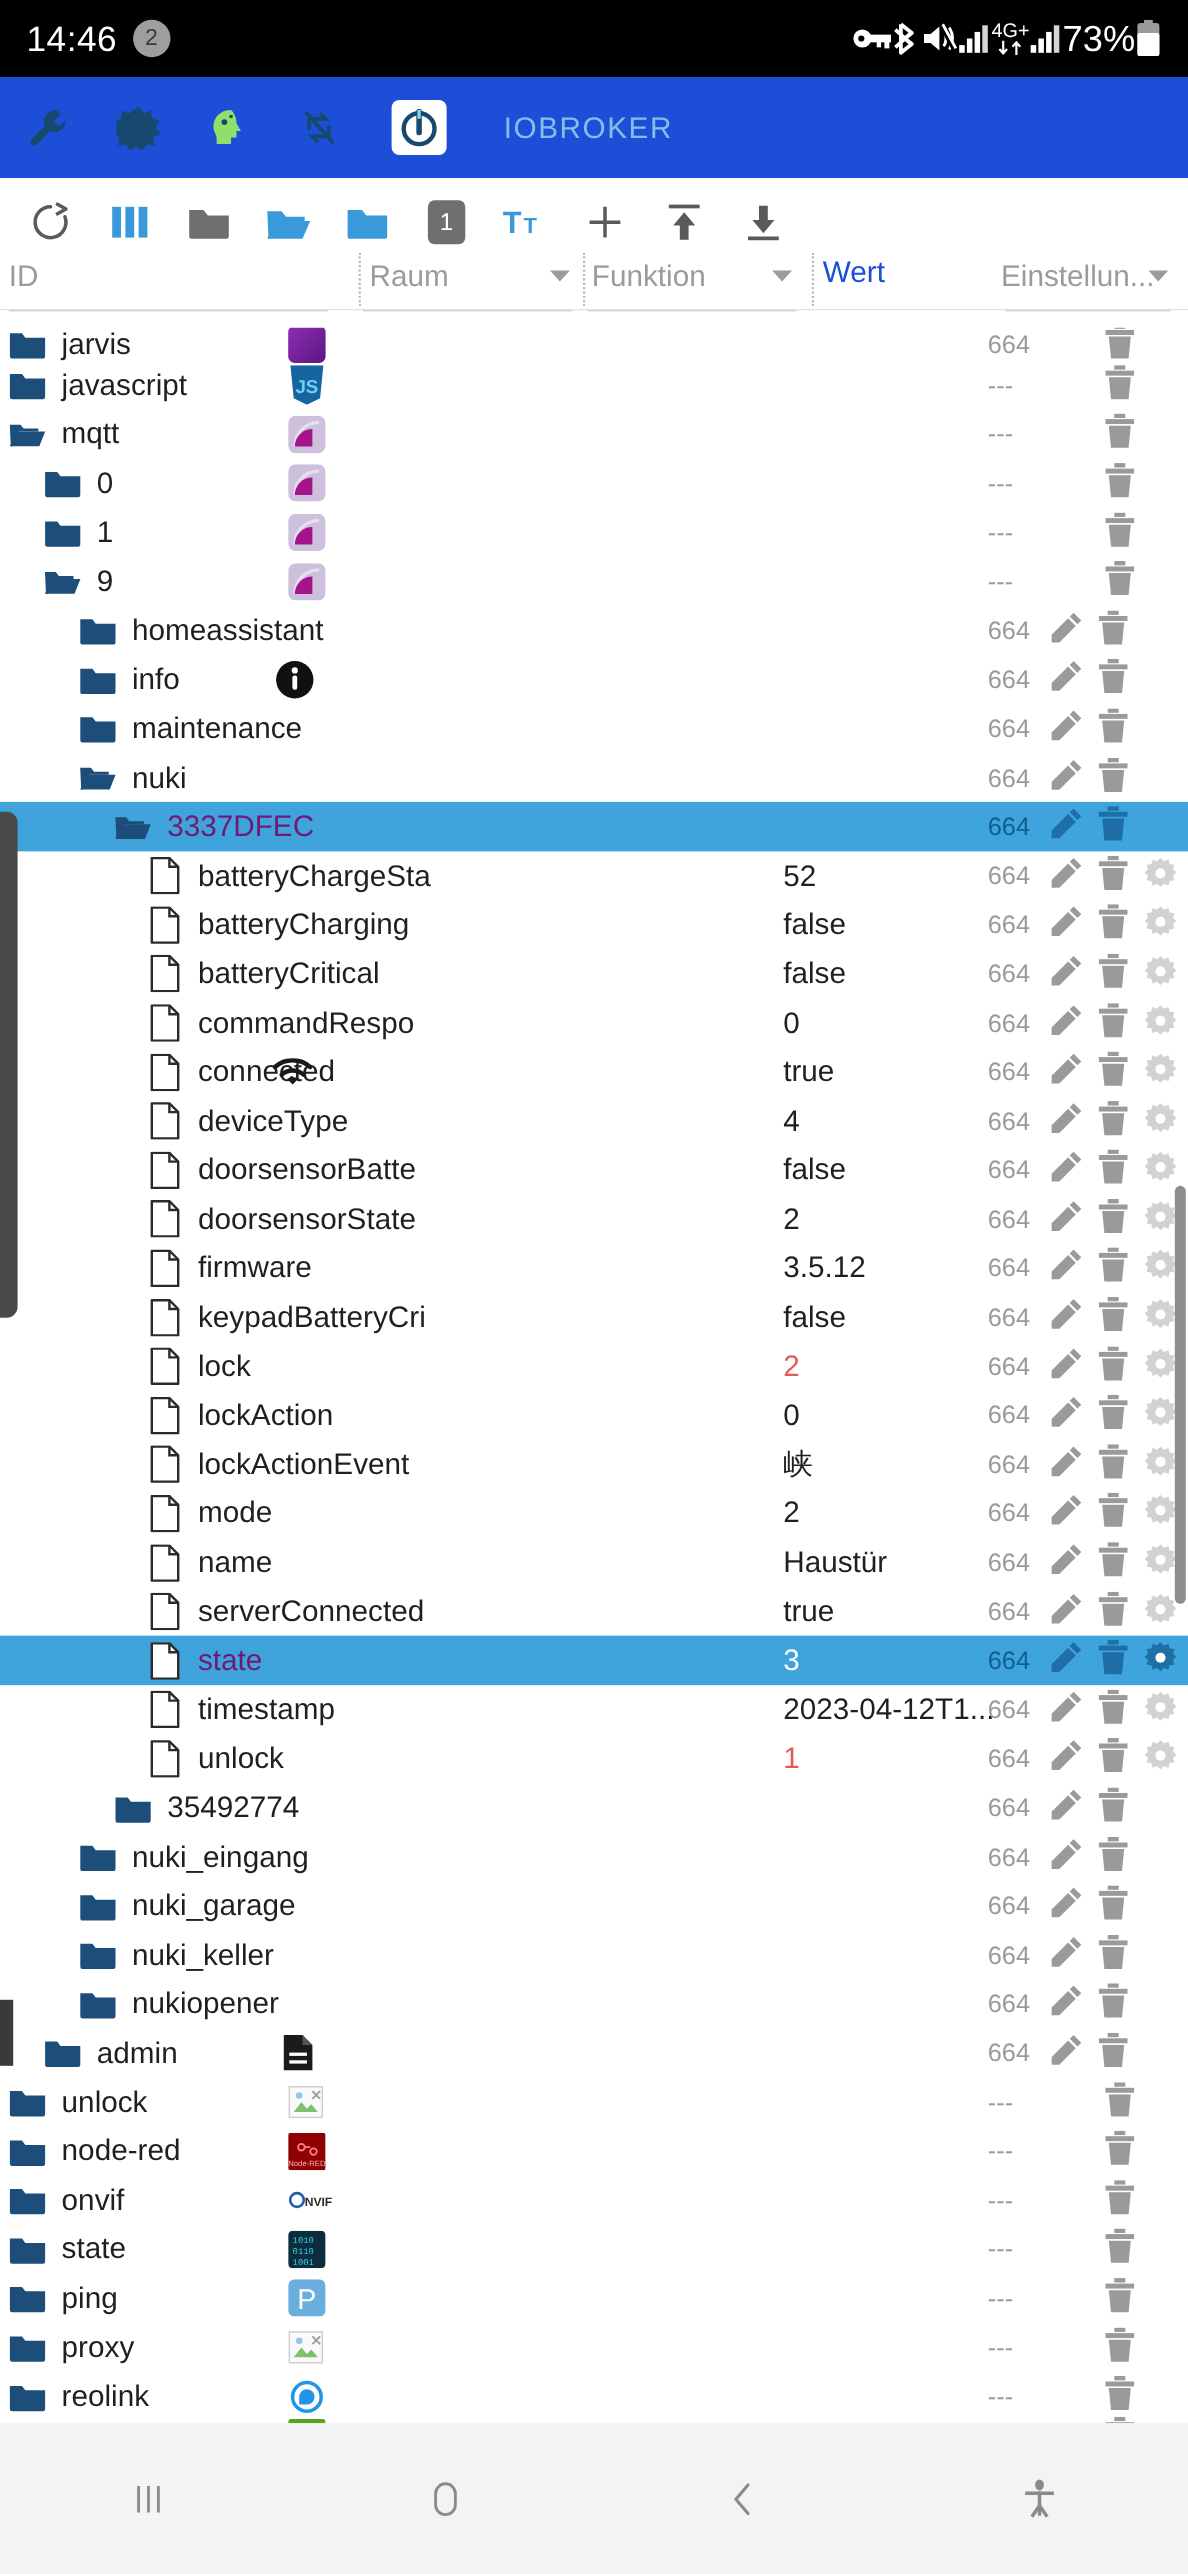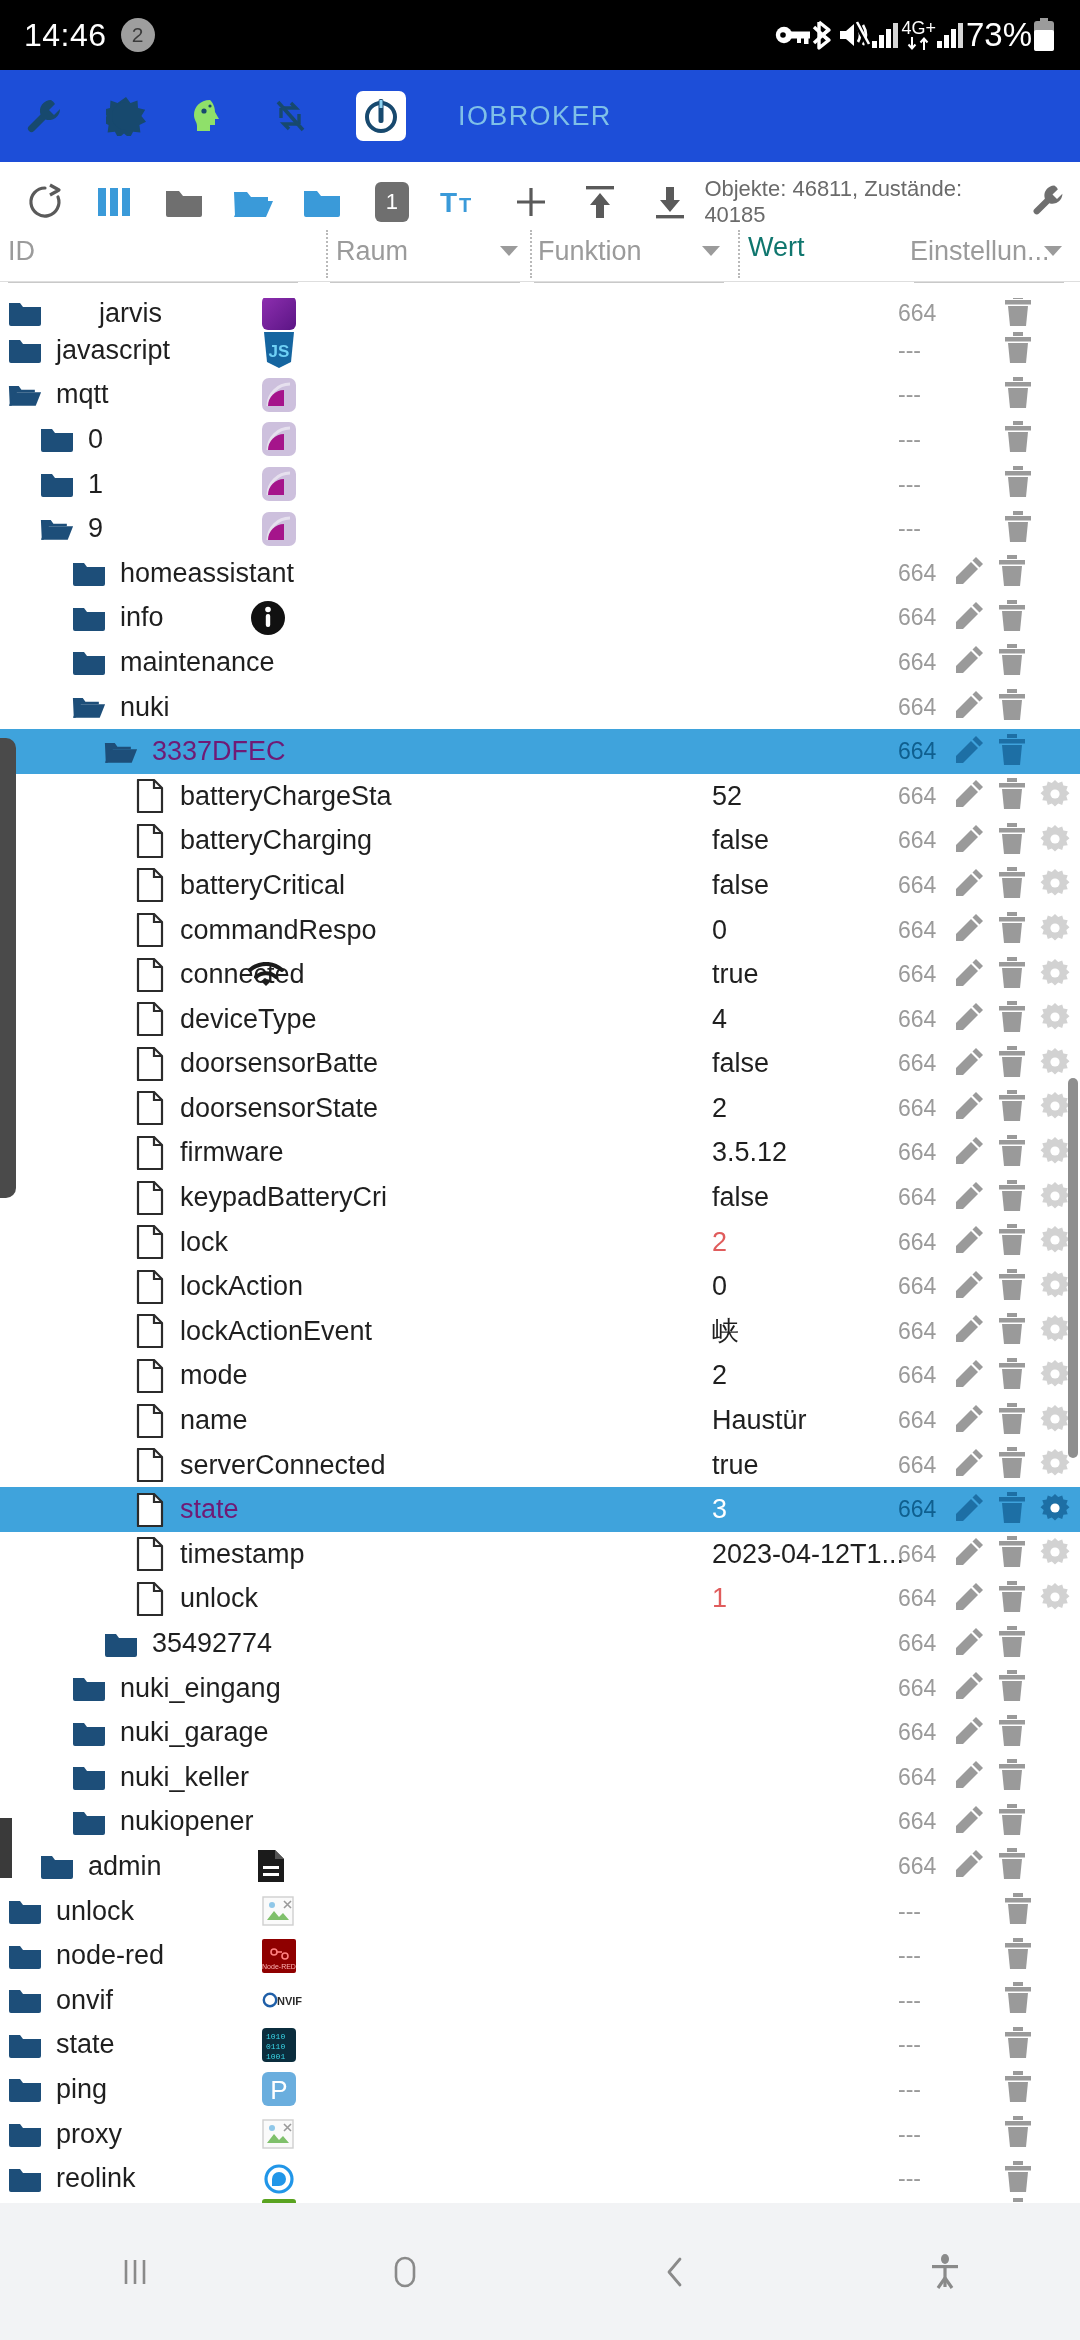--- a/index.html
+++ b/index.html
@@ -56,21 +56,21 @@
   .colhead {
     position:absolute; top:226px; left:0; width:1080px; height:56px;
     background:#fff; border-bottom:1px solid #dedede;
   }
   .ch { position:absolute; top:10px; font-size:27px; color:#9b9b9b; }
   .ch-id { left:8px; }
   .ch-box { position:absolute; top:4px; height:48px; border-left:2px dotted #b9b9b9; }
   .ch-line { position:absolute; bottom:-2px; height:1px; background:#c9c9c9; }
   .ch-caret { position:absolute; top:20px; width:0;height:0;
     border-left:9px solid transparent;border-right:9px solid transparent;border-top:10px solid #9b9b9b;}
-  .ch-wert { left:748px; top:6px; font-size:27px; color:#0f766e; }
+  .ch-wert { left:748px; top:6px; font-size:27px; color:#1d4ed8; }
 
   
   .treewrap {
     position:absolute; top:298px; left:0; width:1080px; height:1905px;
     background:#fff; overflow:hidden;
   }
   .row {
     position:relative; height:44.6px; display:flex; align-items:center; width:1080px;
   }
   .row.sel { background:#3fa3dc; }
@@ -264,28 +264,20 @@
           <rect x="3" y="2" width="28" height="3.4" fill="#5a5a5a"></rect>
           <path d="M17 9 L27 21 H21 v13 h-8 V21 H7z" fill="#5a5a5a"></path>
         </svg>
     </span>
     <span class="tb-btn">
       <svg width="34" height="36" viewBox="0 0 34 36">
           <path d="M17 28 L7 16 h6 V3 h8 v13 h6z" fill="#5a5a5a"></path>
           <rect x="3" y="31" width="28" height="3.4" fill="#5a5a5a"></rect>
         </svg>
     </span>
-    <span class="tb-right">
-      <span class="tb-count">Objekte: 46811, Zustände: 40185</span>
-      <span>
-        <svg width="36" height="36" viewBox="0 0 40 40">
-            <path d="M27 4 a11 11 0 0 0 -10.5 14.5 L5 30 a3.5 3.5 0 0 0 5 5 L21.5 23.5 A11 11 0 0 0 36 13 l-6 6 -5 -5 6 -6 a11 11 0 0 0 -4 -4z" fill="#6f6f6f"></path>
-          </svg>
-      </span>
-    </span>
   </div>
 
   <div class="colhead">
     <span class="ch ch-id">ID</span>
     <span class="ch-line" style="left:8px;width:290px;"></span>
 
     <span class="ch-box" style="left:326px;"></span>
     <span class="ch" style="left:336px;">Raum</span>
     <span class="ch-caret" style="left:500px;"></span>
     <span class="ch-line" style="left:330px;width:190px;"></span>
@@ -298,21 +290,21 @@
     <span class="ch-box" style="left:738px;"></span>
     <span class="ch ch-wert">Wert</span>
 
     <span class="ch" style="left:910px;">Einstellun...</span>
     <span class="ch-caret" style="left:1044px;"></span>
     <span class="ch-line" style="left:914px;width:150px;"></span>
   </div>
 
   <div class="treewrap">
     <div id="tree-rows">
-        <div class="row" style="height: 30px; gap: 43px;">
+        <div class="row" style="height: 30px;">
           <span class="folder" style="margin-left: 8px; display: flex; align-items: center;">
             <svg width="34" height="28" viewBox="0 0 34 28">
               <path d="M1 4 h11 l3 4 h18 v17 a2 2 0 0 1 -2 2 H3 a2 2 0 0 1 -2 -2z" fill="#1d4e79"></path>
             </svg>
           </span>
           <span class="label">jarvis</span>
           <span class="adorn">
             <span class="tile" style="background:linear-gradient(135deg,#8e2fb0,#5b1585);"></span>
           </span>
           <span class="perm">664</span>

